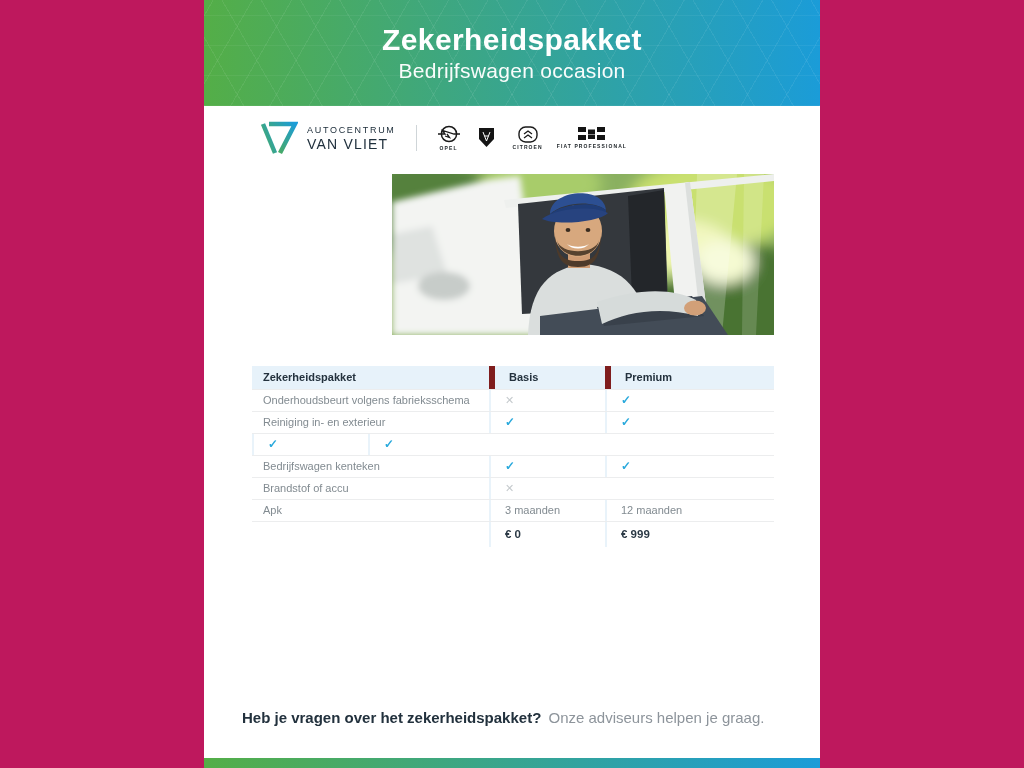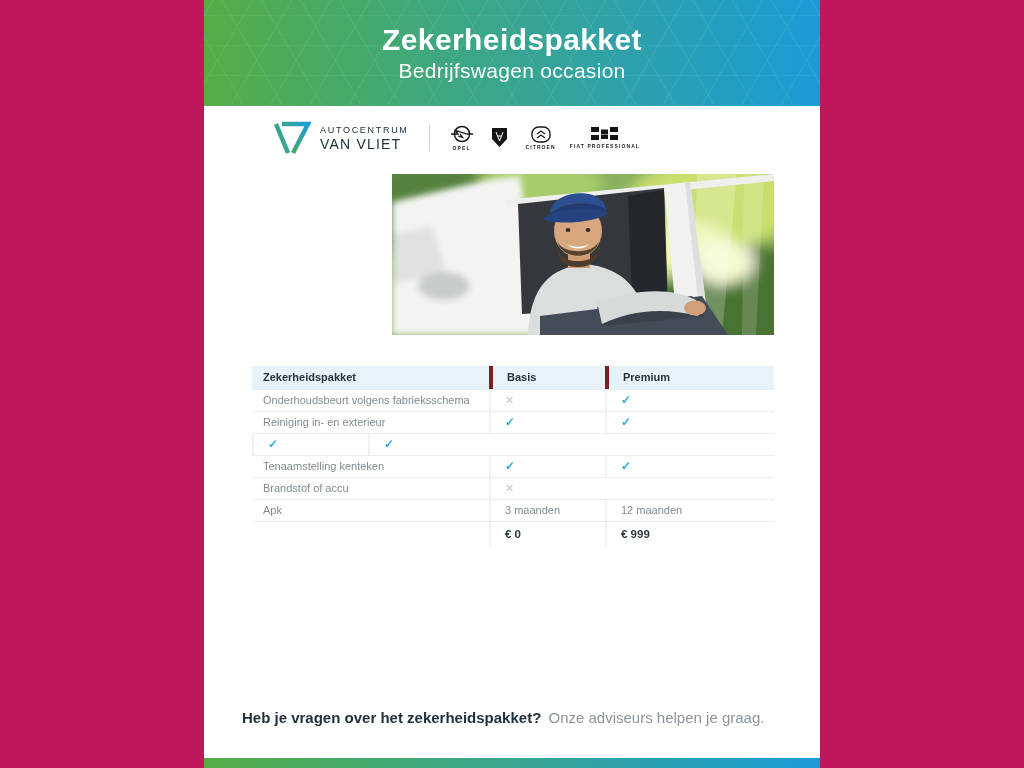--- a/index.html
+++ b/index.html
@@ -10,21 +10,21 @@
   
   .hero{position:absolute;left:0;top:0;width:100%;height:106px;display:flex;flex-direction:column;align-items:center;justify-content:center;color:#ffffff;}
   .tri{position:absolute;inset:0;pointer-events:none;background:
     repeating-linear-gradient(60deg, rgba(255,255,255,.07) 0 1px, rgba(255,255,255,0) 1px 34px),
     repeating-linear-gradient(-60deg, rgba(255,255,255,.07) 0 1px, rgba(255,255,255,0) 1px 34px),
     repeating-linear-gradient(0deg, rgba(255,255,255,.05) 0 1px, rgba(255,255,255,0) 1px 30px);}
   .hero-title{position:relative;font-size:30px;font-weight:800;letter-spacing:.4px;line-height:34px;}
   .hero-sub{position:relative;font-size:21px;font-weight:400;opacity:.97;margin-top:2px;letter-spacing:.3px;}
 
   
-  .logo-row{position:absolute;top:116px;left:69px;height:44px;display:flex;align-items:center;}
+  .logo-row{position:absolute;top:116px;left:56px;height:44px;display:flex;align-items:center;}
   .dealer-name{margin-left:9px;color:#20303d;}
   .dn-top{font-size:9px;letter-spacing:1.7px;font-weight:500;}
   .dn-bottom{font-size:14px;font-weight:400;letter-spacing:1.2px;margin-top:1px;}
   .logo-divider{width:1px;height:26px;background:#cfd5d8;margin:0 20px;}
   .brands{display:flex;align-items:center;gap:14px;}
   .brand{display:flex;flex-direction:column;align-items:center;min-width:24px;}
   .brand-caption{font-size:5px;letter-spacing:1.1px;color:#20262a;margin-top:1px;font-weight:700;white-space:nowrap;}
 
   
   .photo{position:absolute;left:188px;top:174px;width:382px;height:161px;overflow:hidden;}
@@ -32,21 +32,21 @@
 
   
   .ctable{position:absolute;left:48px;top:366px;width:522px;font-size:11px;color:#828b91;}
   .t-row{display:flex;border-bottom:1px solid #ecedee;background:#ffffff;}
   #table-body .t-row:last-child{border-bottom:none;}
   .t-head{background:#e7f2fa;color:#24323e;font-weight:700;}
   .cell{box-sizing:border-box;padding:4px 8px 4px 14px;line-height:13px;}
   .c1{width:237px;padding-left:11px;}
   .c2{width:116px;border-left:2px solid #e9f3fa;}
   .c3{width:163px;border-left:2px solid #e9f3fa;}
-  .t-head .c2,.t-head .c3{border-left:4px solid #7f1d1d;}
+  .t-head .c2,.t-head .c3{border-left:6px solid #7f1d1d;}
   .t-head .cell{padding-top:5px;padding-bottom:5px;}
   .mark{font-size:12px;font-weight:700;}
   .mark.cross{font-weight:400;font-size:11px;}
   .cell.price{font-weight:700;color:#2b3945;font-size:11.5px;padding-top:6px;padding-bottom:6px;}
 
   
   .footer-q{position:absolute;left:38px;top:710px;font-size:15px;line-height:15px;}
   .fq-bold{font-weight:700;color:#22313d;}
   .fq-rest{color:#8d949b;margin-left:3px;}
   .bottom-bar{position:absolute;left:0;top:758px;width:100%;height:10px;}
@@ -182,21 +182,21 @@
           <div class="t-row">
             <div class="cell c1">Reiniging in- en exterieur</div>
             <div class="cell c2"><span class="mark check" style="color: rgb(41, 169, 220);">✓</span></div>
             <div class="cell c3"><span class="mark check" style="color: rgb(41, 169, 220);">✓</span></div>
           </div>
           <div class="t-row">
             <div class="cell c2"><span class="mark check" style="color: rgb(41, 169, 220);">✓</span></div>
             <div class="cell c3"><span class="mark check" style="color: rgb(41, 169, 220);">✓</span></div>
           </div>
           <div class="t-row">
-            <div class="cell c1">Tenaamstelling kenteken</div>
+            <div class="cell c1">Bedrijfswagen kenteken</div>
             <div class="cell c2"><span class="mark check" style="color: rgb(41, 169, 220);">✓</span></div>
             <div class="cell c3"><span class="mark check" style="color: rgb(41, 169, 220);">✓</span></div>
           </div>
           <div class="t-row">
             <div class="cell c1">Brandstof of accu</div>
             <div class="cell c2"><span class="mark cross" style="color: rgb(197, 202, 205);">✕</span></div>
           </div>
           <div class="t-row">
             <div class="cell c1">Apk</div>
             <div class="cell c2">

